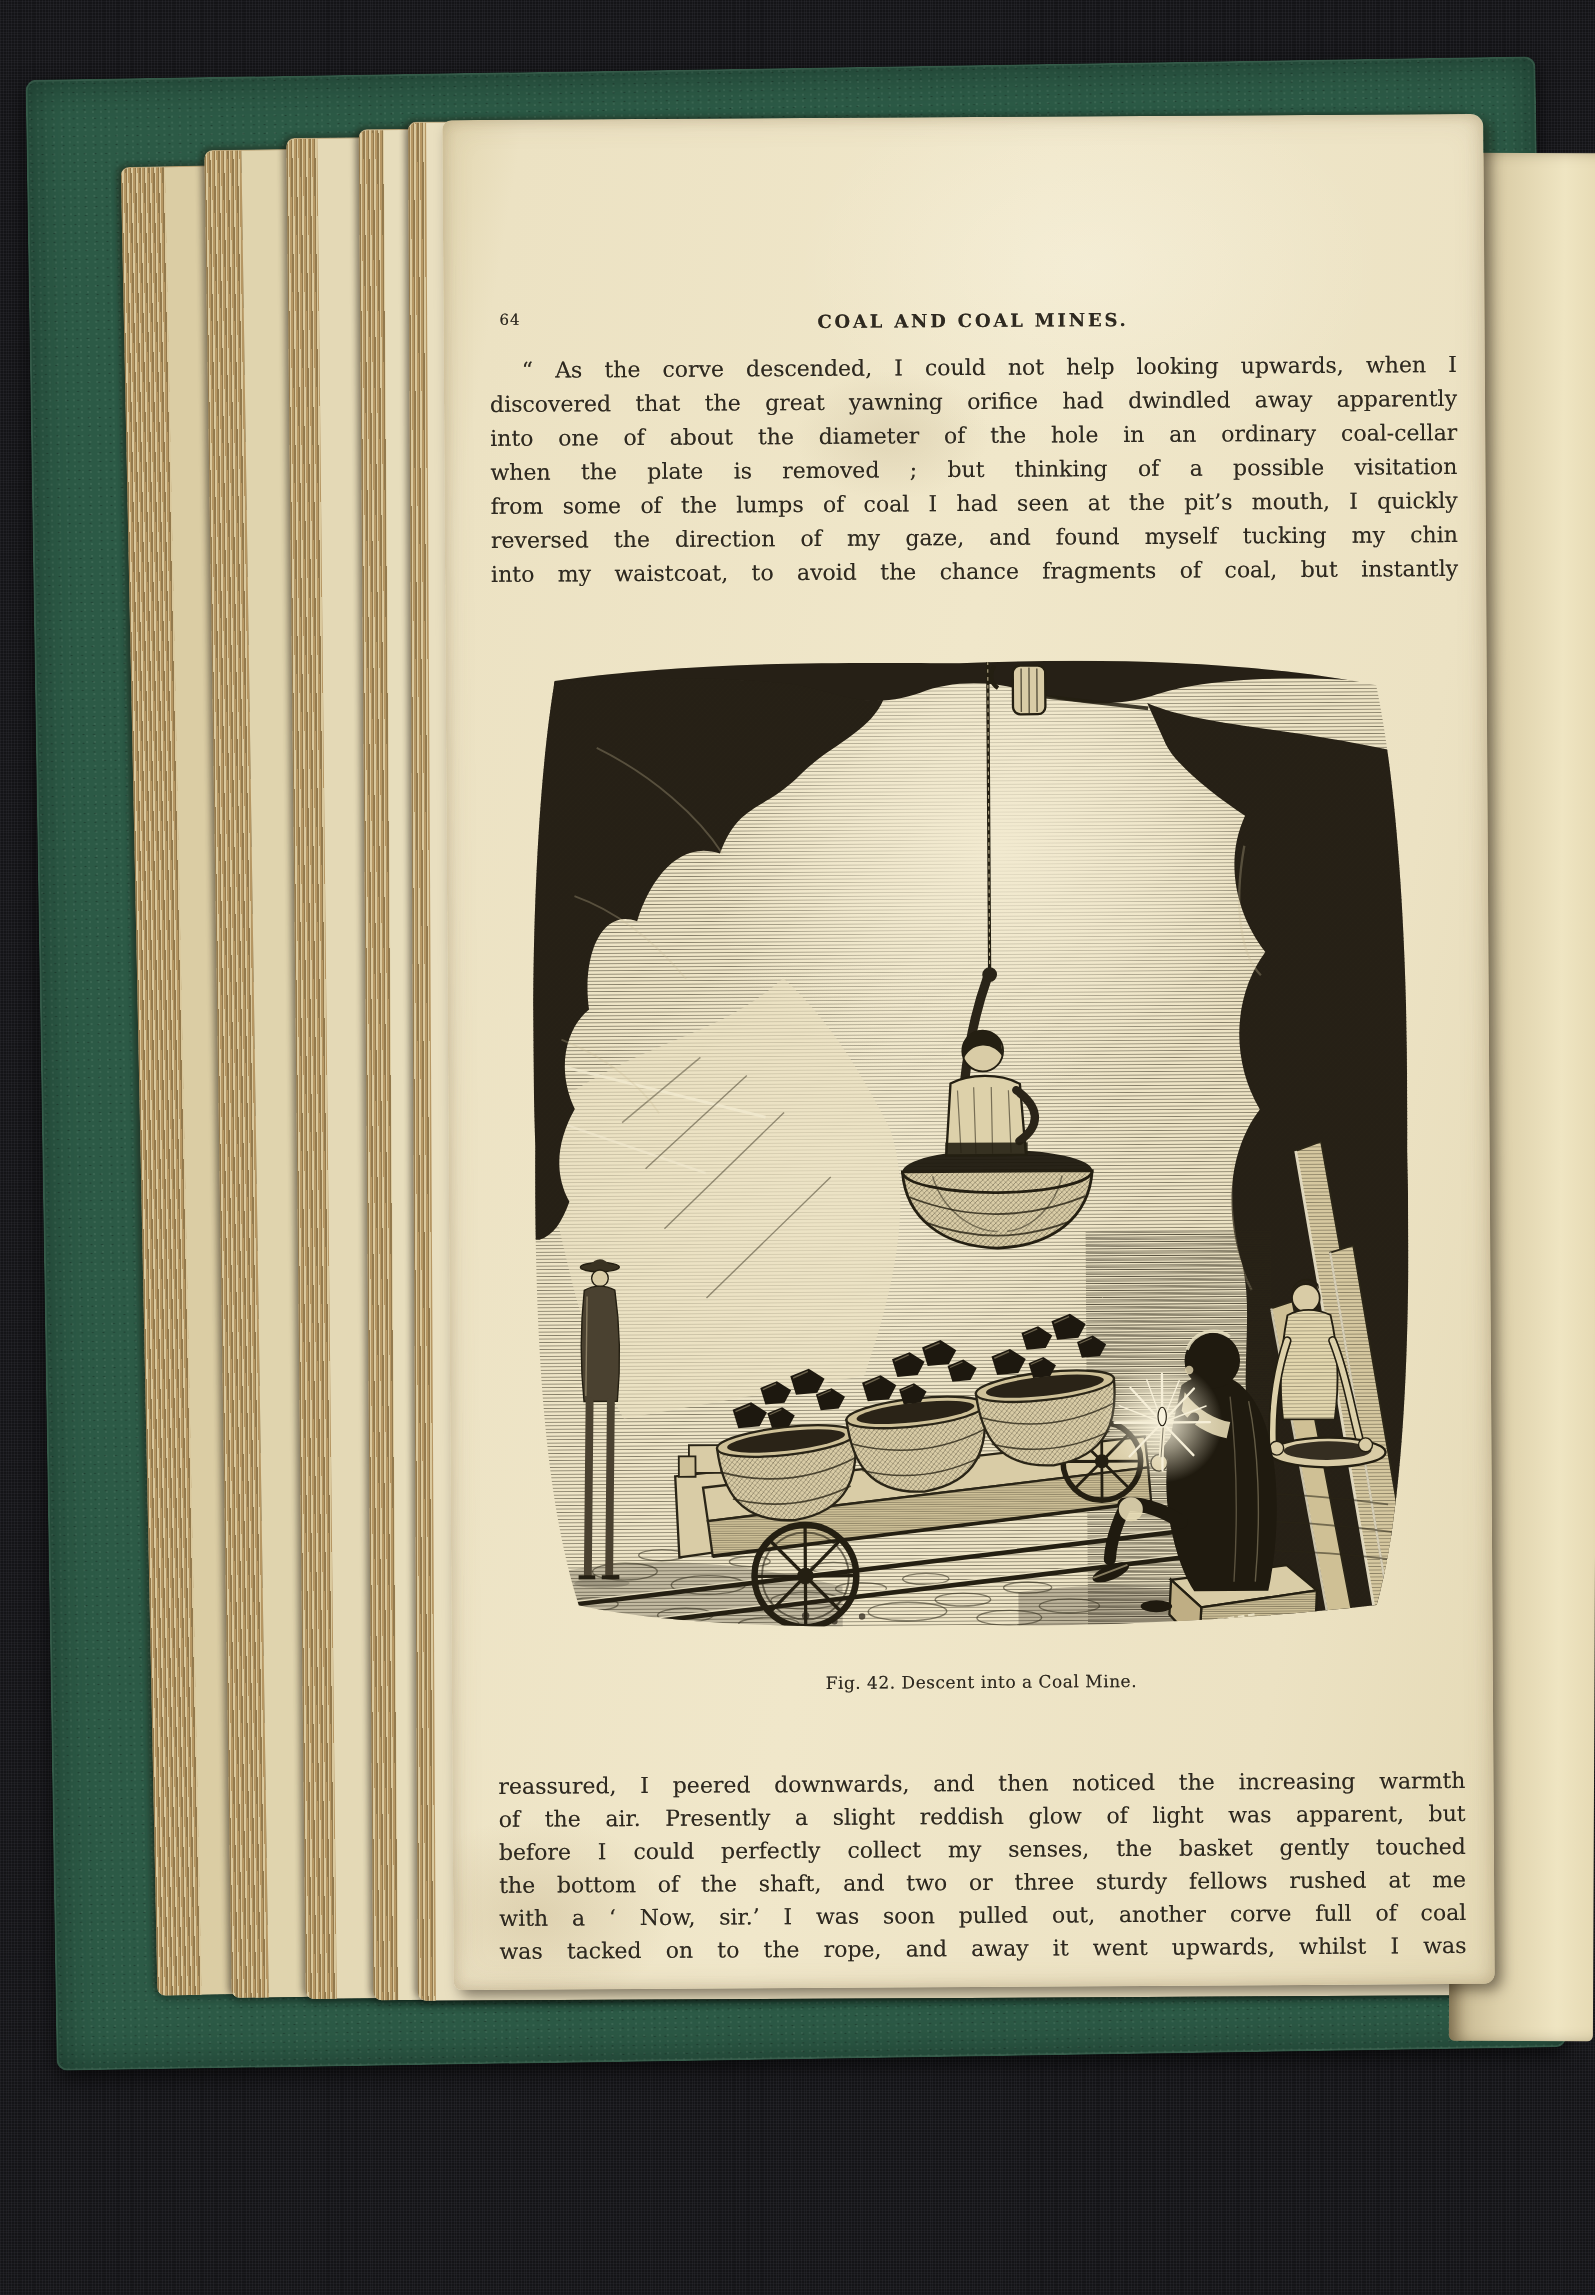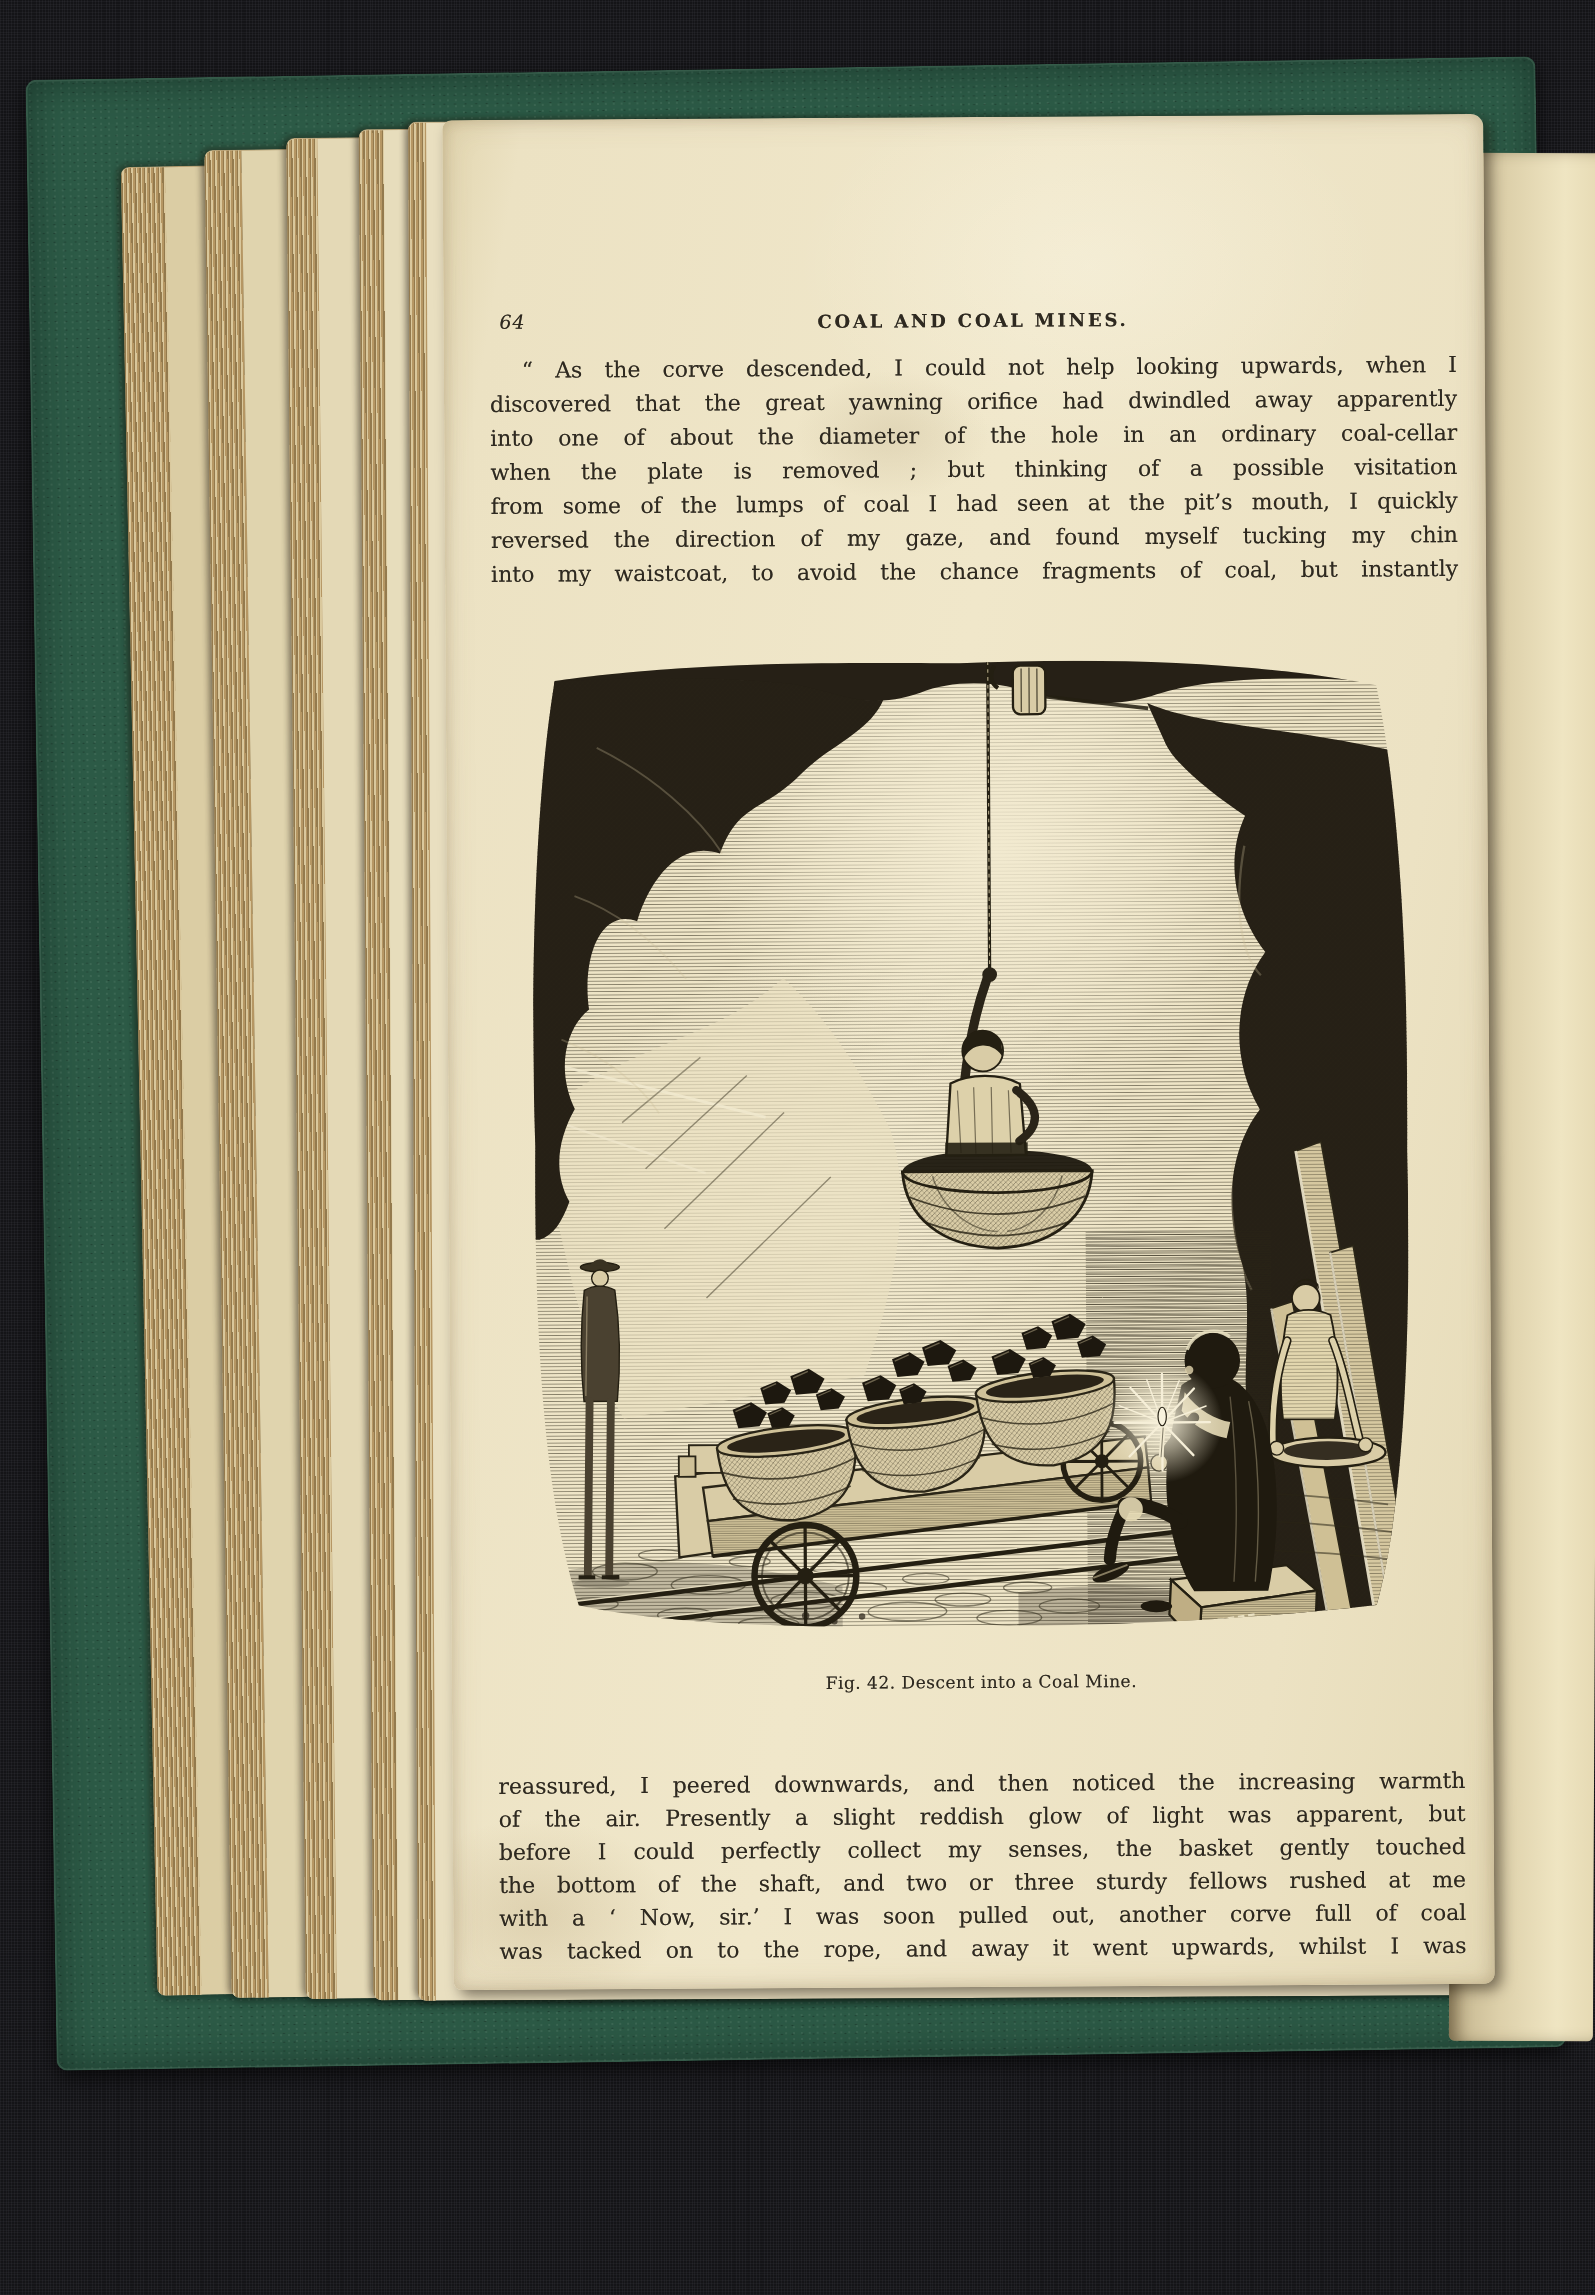--- a/index.html
+++ b/index.html
@@ -40,22 +40,22 @@
   .page-main{position:absolute;left:448px;top:117px;width:1041px;height:1870px;
     border-radius:9.3px 13px 11px 8.3px;transform:rotate(-0.35deg);
     color:#2e2920;
     background:
       radial-gradient(417px 278px at 62% 8%, rgba(255,252,240,.3), transparent 70%),
       radial-gradient(139px 93px at 43% 17%, rgba(148,128,88,.16), transparent 70%),
       radial-gradient(194px 139px at 8% 96%, rgba(148,120,70,.18), transparent 70%),
       linear-gradient(100deg,#e2d6b0 0%,#ece2c3 6%,#f0e7ca 45%,#ece2c3 80%,#e5dab6 100%);
     box-shadow:6.5px 5.6px 14px rgba(20,12,4,.5), inset 0 0 32px rgba(120,95,55,.14),
       inset -4.2px 0 14px rgba(120,95,55,.16), inset 3.7px 0 12px rgba(120,95,55,.12);}
-  .pagenum{position:absolute;left:56px;top:191px;font-size:19px;letter-spacing:0.9px;
-    text-shadow:0 0 0.5px rgba(46,41,32,.6);font-style:italic;}
+  .pagenum{position:absolute;left:56px;top:191px;font-size:15px;letter-spacing:0.9px;
+    text-shadow:0 0 0.5px rgba(46,41,32,.6);}
   .runhead{position:absolute;left:46px;top:193px;width:967px;text-align:center;
     font-size:18px;font-weight:bold;letter-spacing:2.8px;text-shadow:0 0 0.5px rgba(46,41,32,.55);}
   .para{position:absolute;left:46px;width:967px;}
   .p1{top:234px;}
   .p2{top:1650px;}
   .tline{height:34px;line-height:34px;font-size:22px;white-space:nowrap;
     text-align:justify;text-align-last:justify;text-shadow:0 0 0.5px rgba(46,41,32,.5);}
   .p2 .tline{height:33px;line-height:33px;}
   .tline.first{padding-left:32px;}
   .figurebox{position:absolute;left:58px;top:536px;width:921px;height:979px;}

